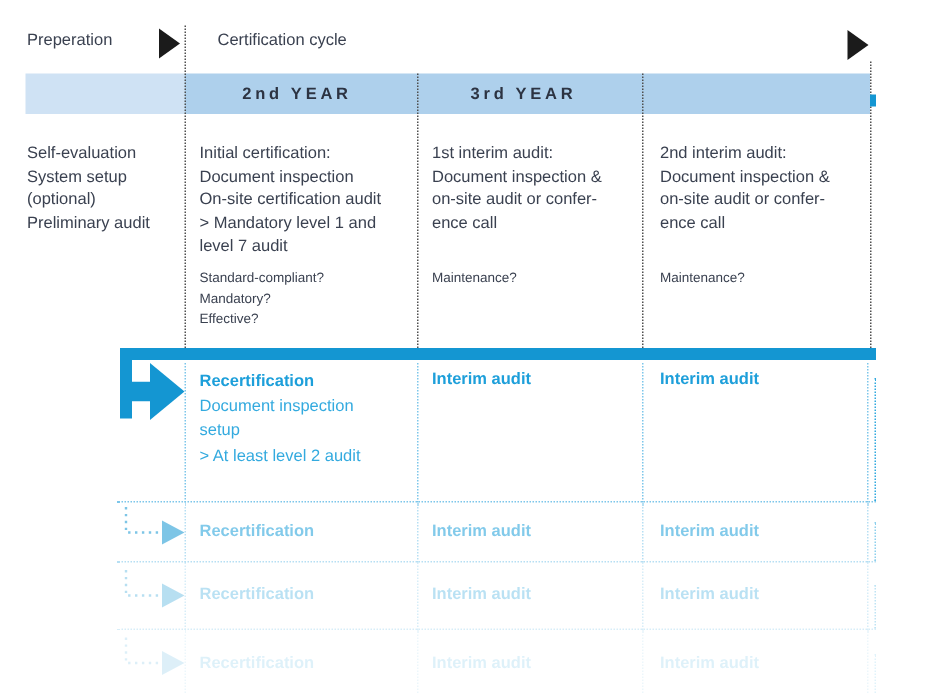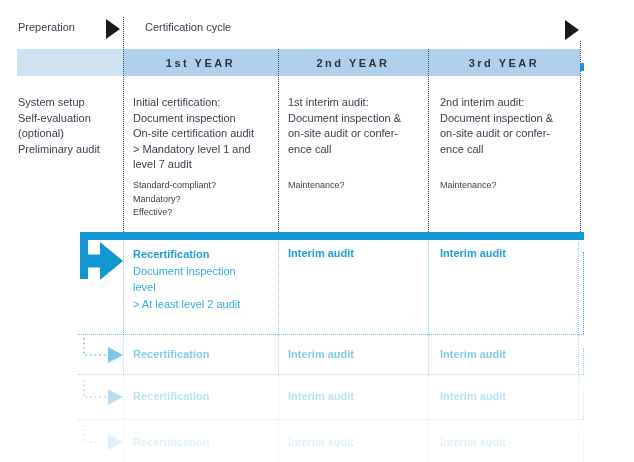--- a/index.html
+++ b/index.html
@@ -41,33 +41,32 @@
 
 <div id="canvas">
 
   <div class="abs fs11 t-dark" style="left:18px;top:21px;">Preperation</div>
   <div class="abs tri-black" style="left:106px;top:19px;"></div>
   <div class="abs fs11 t-dark bold" style="left:145px;top:21px;">Certification cycle</div>
   <div class="abs tri-black" style="left:565px;top:20px;"></div>
 
   <div class="abs band-light" style="left:17px;top:49px;width:106px;height:27px;"></div>
   <div class="abs band-main" style="left:123px;top:49px;width:457px;height:27px;">
-    <div class="band-cell" style="width:155px;">1st YEAR</div>
     <div class="band-cell" style="width:150px;">2nd YEAR</div>
     <div class="band-cell" style="width:152px;">3rd YEAR</div>
   </div>
 
   <div class="abs dv-gray" style="left:123px;top:17px;height:223px;"></div>
   <div class="abs dv-gray" style="left:278px;top:49px;height:191px;"></div>
   <div class="abs dv-gray" style="left:428px;top:49px;height:191px;"></div>
   <div class="abs dv-gray" style="left:580px;top:41px;height:199px;"></div>
 
   <div class="abs fs11 lh155 t-dark" style="left:18px;top:95px;width:110px;">
+    <div>Self-evaluation</div>
     <div>System setup</div>
-    <div>Self-evaluation</div>
     <div>(optional)</div>
     <div>Preliminary audit</div>
   </div>
 
   <div class="abs fs11 lh155 t-dark" style="left:133px;top:95px;width:146px;">
     <div class="bold">Initial certification:</div>
     <div>Document inspection</div>
     <div>On-site certification audit</div>
     <div>&gt; Mandatory level 1 and</div>
     <div>level 7 audit</div>
@@ -106,21 +105,21 @@
 
   <div class="cycle-row" style="top:240px;height:95px;">
     <div class="abs dv-blue" style="left:45px;top:2px;height:93px;"></div>
     <div class="abs dv-blue" style="left:200px;top:2px;height:93px;"></div>
     <div class="abs dv-blue" style="left:350px;top:2px;height:93px;"></div>
     <div class="abs dv-blue" style="left:500px;top:2px;height:93px;"></div>
     <div class="cont-box" style="top:12px;height:80px;"></div>
     <div class="abs recert-body" style="left:55px;top:6px;width:145px;">
       <div class="t-blue-bold">Recertification</div>
       <div class="t-blue">Document inspection</div>
-      <div class="t-blue">level</div>
+      <div class="t-blue">setup</div>
       <div class="t-blue">&gt; At least level 2 audit</div>
     </div>
     <div class="abs fs11 t-blue-bold" style="left:210px;top:7px;">Interim audit</div>
     <div class="abs fs11 t-blue-bold" style="left:362px;top:7px;">Interim audit</div>
     <div class="row-sep"></div>
   </div>
 
   <div class="cycle-row row-f1" style="top:335px;height:40px;">
     <svg class="abs" style="left:0;top:2px;" width="48" height="30" viewBox="0 0 48 30">
       <path d="M6 1 V18 H29" fill="none" stroke="#1496d2" stroke-width="1.6" stroke-dasharray="1.6 3"></path>

